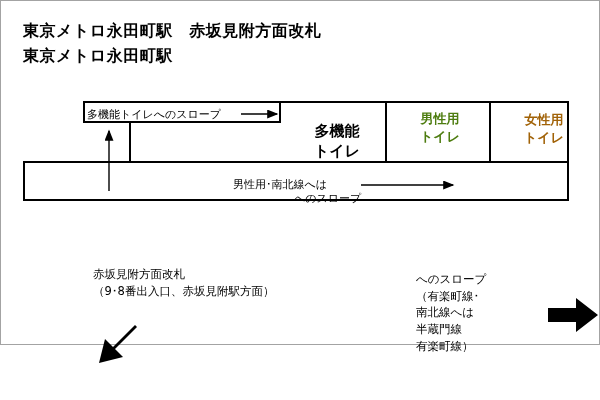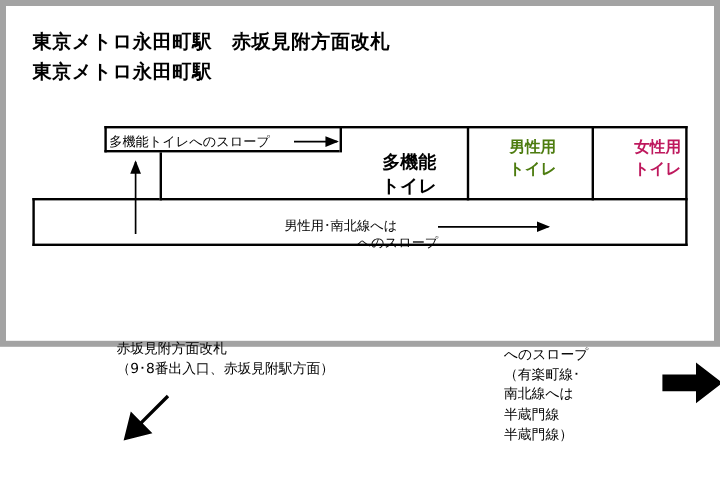--- a/index.html
+++ b/index.html
@@ -10,22 +10,22 @@
     width: 600px;
     height: 400px;
     background: #ffffff;
     font-family: "DejaVu Sans", "Liberation Sans", sans-serif;
     color: #000000;
     overflow: hidden;
   }
   #page {
     position: relative;
     width: 600px;
-    height: 289px;
-    border: 5px solid #a3a3a3;
+    height: 345px;
+    border: 1px solid #a3a3a3;
     box-sizing: border-box;
   }
 
   .title-block {
     position: absolute;
     left: 22px;
     top: 18px;
     line-height: 1.55;
   }
   .title-line {
@@ -54,21 +54,21 @@
     text-align: center;
     font-size: 13px;
     font-weight: bold;
     line-height: 1.35;
     white-space: nowrap;
   }
   .room-label.large {
     font-size: 15px;
   }
   .label-male { color: #4d7c0f; font-family: Liberation Mono, monospace; }
-  .label-female { color: #be185d; }
+  .label-female { color: #a16207; }
   .label-multi { color: #000000; }
 
   .anno {
     position: absolute;
     font-size: 11px;
     line-height: 1.4;
     color: #000000;
     white-space: nowrap;
   }
 
@@ -81,21 +81,20 @@
     height: 160px;
     pointer-events: none;
   }
 
   
   .dir-block {
     position: absolute;
     font-size: 11.5px;
     line-height: 1.45;
     white-space: nowrap;
-    margin-top: 12px;
   }
   .dir-block .dir-line { display: block; }
   .dir-left { left: 92px; top: 265px; text-align: left; }
   .dir-right { left: 415px; top: 270px; text-align: left; }
 
   .big-arrow {
     position: absolute;
     width: 54px;
     height: 44px;
   }
@@ -169,20 +168,20 @@
 
   <svg class="big-arrow arrow-dl" viewBox="0 0 54 44">
     <path d="M44,4 L22,26 L30,34 L6,40 L12,16 L20,24 L42,2 Z" fill="#000000"></path>
   </svg>
 
   <div class="dir-block dir-right">
     <span class="dir-line">へのスロープ</span>
     <span class="dir-line">（有楽町線･</span>
     <span class="dir-line">南北線へは</span>
     <span class="dir-line">半蔵門線</span>
-    <span class="dir-line">半蔵門線）</span>
+    <span class="dir-line">有楽町線）</span>
   </div>
 
   <svg class="big-arrow arrow-r" viewBox="0 0 54 44">
     <path d="M2,15 L30,15 L30,5 L52,22 L30,39 L30,29 L2,29 Z" fill="#000000"></path>
   </svg>
 
 </div>
 
 </body></html>

